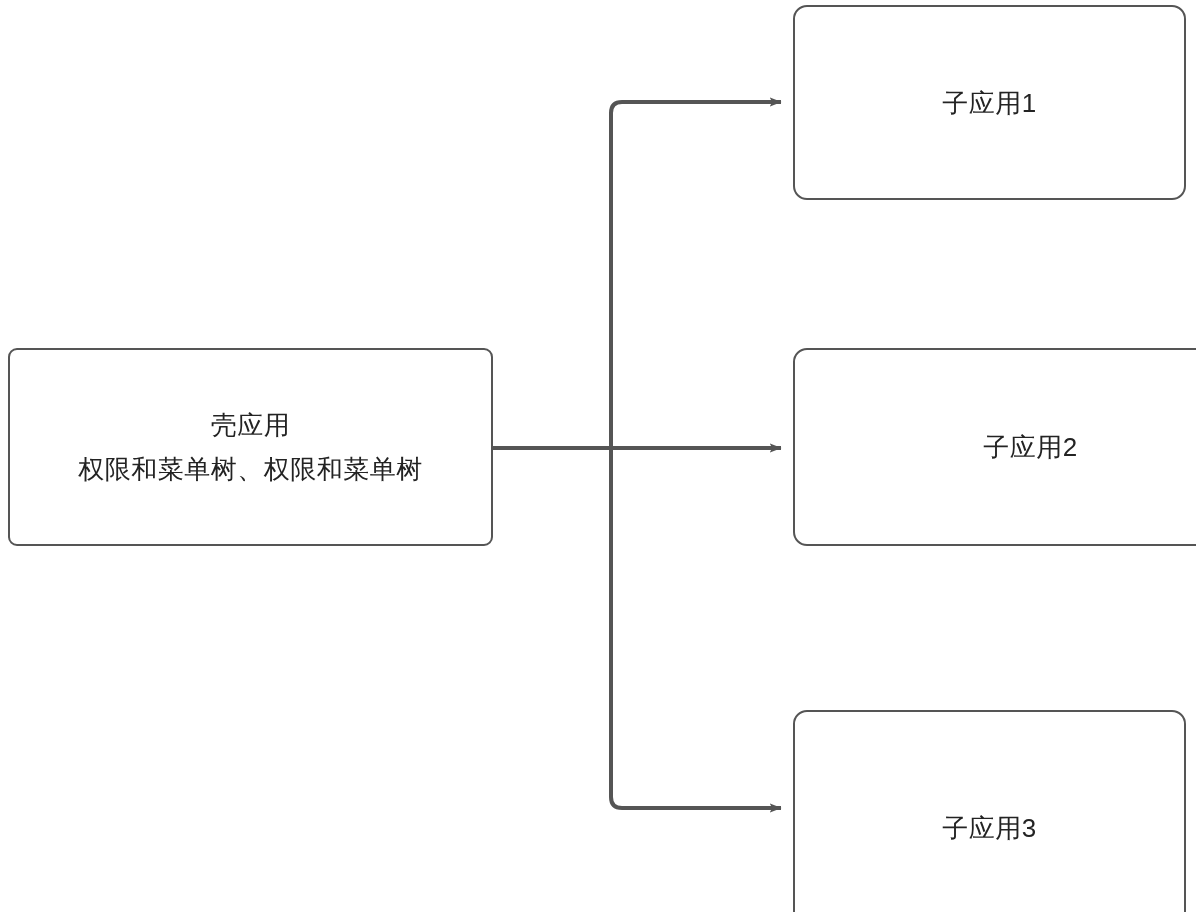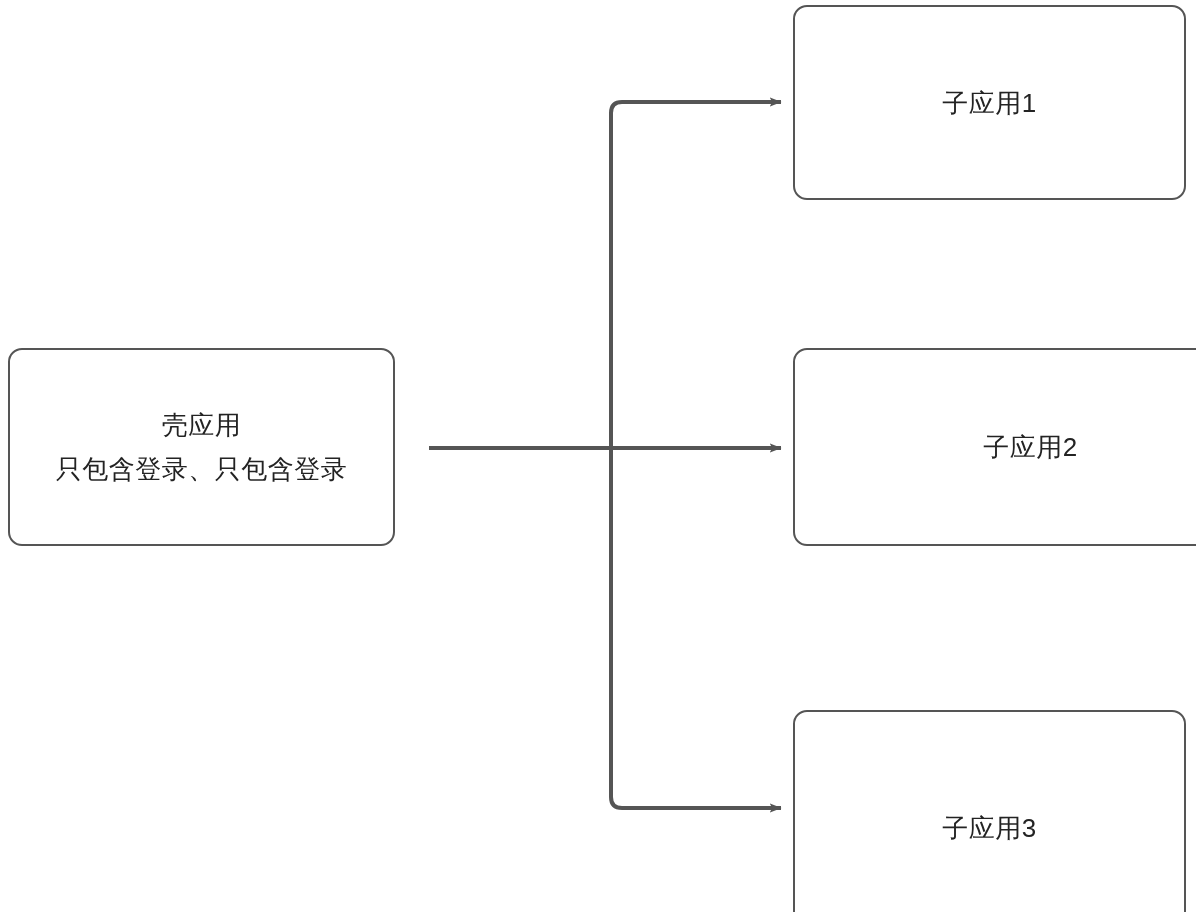--- a/index.html
+++ b/index.html
@@ -45,22 +45,23 @@
     line-height: 44px;
     color: #232323;
     white-space: nowrap;
     letter-spacing: 0.5px;
   }
 
   
   #node-shell {
     left: 8px;
     top: 348px;
-    width: 387px;
+    width: 485px;
     height: 198px;
+    border-radius: 9px;
   }
 
   
   #node-sub-1 {
     left: 793px;
     top: 5px;
     width: 393px;
     height: 195px;
   }
   #node-sub-2 {
@@ -96,21 +97,21 @@
       <path d="M 611 448 L 611 113 Q 611 102 622 102 L 781 102" fill="none" stroke="#555555" stroke-width="4" stroke-linecap="butt" stroke-linejoin="round" marker-end="url(#arrowhead)"></path>
     </g>
 
     <g>
       <path d="M 611 448 L 611 797 Q 611 808 622 808 L 781 808" fill="none" stroke="#555555" stroke-width="4" stroke-linecap="butt" stroke-linejoin="round" marker-end="url(#arrowhead)"></path>
     </g>
   </svg>
 
   <div class="node" id="node-shell">
     <div class="node-line">壳应用</div>
-    <div class="node-line">只包含登录、只包含登录</div>
+    <div class="node-line">权限和菜单树、权限和菜单树</div>
   </div>
 
   <div class="node" id="node-sub-1">
     <div class="node-line">子应用1</div>
   </div>
 
   <div class="node" id="node-sub-2">
     <div class="node-line">子应用2</div>
   </div>
 

